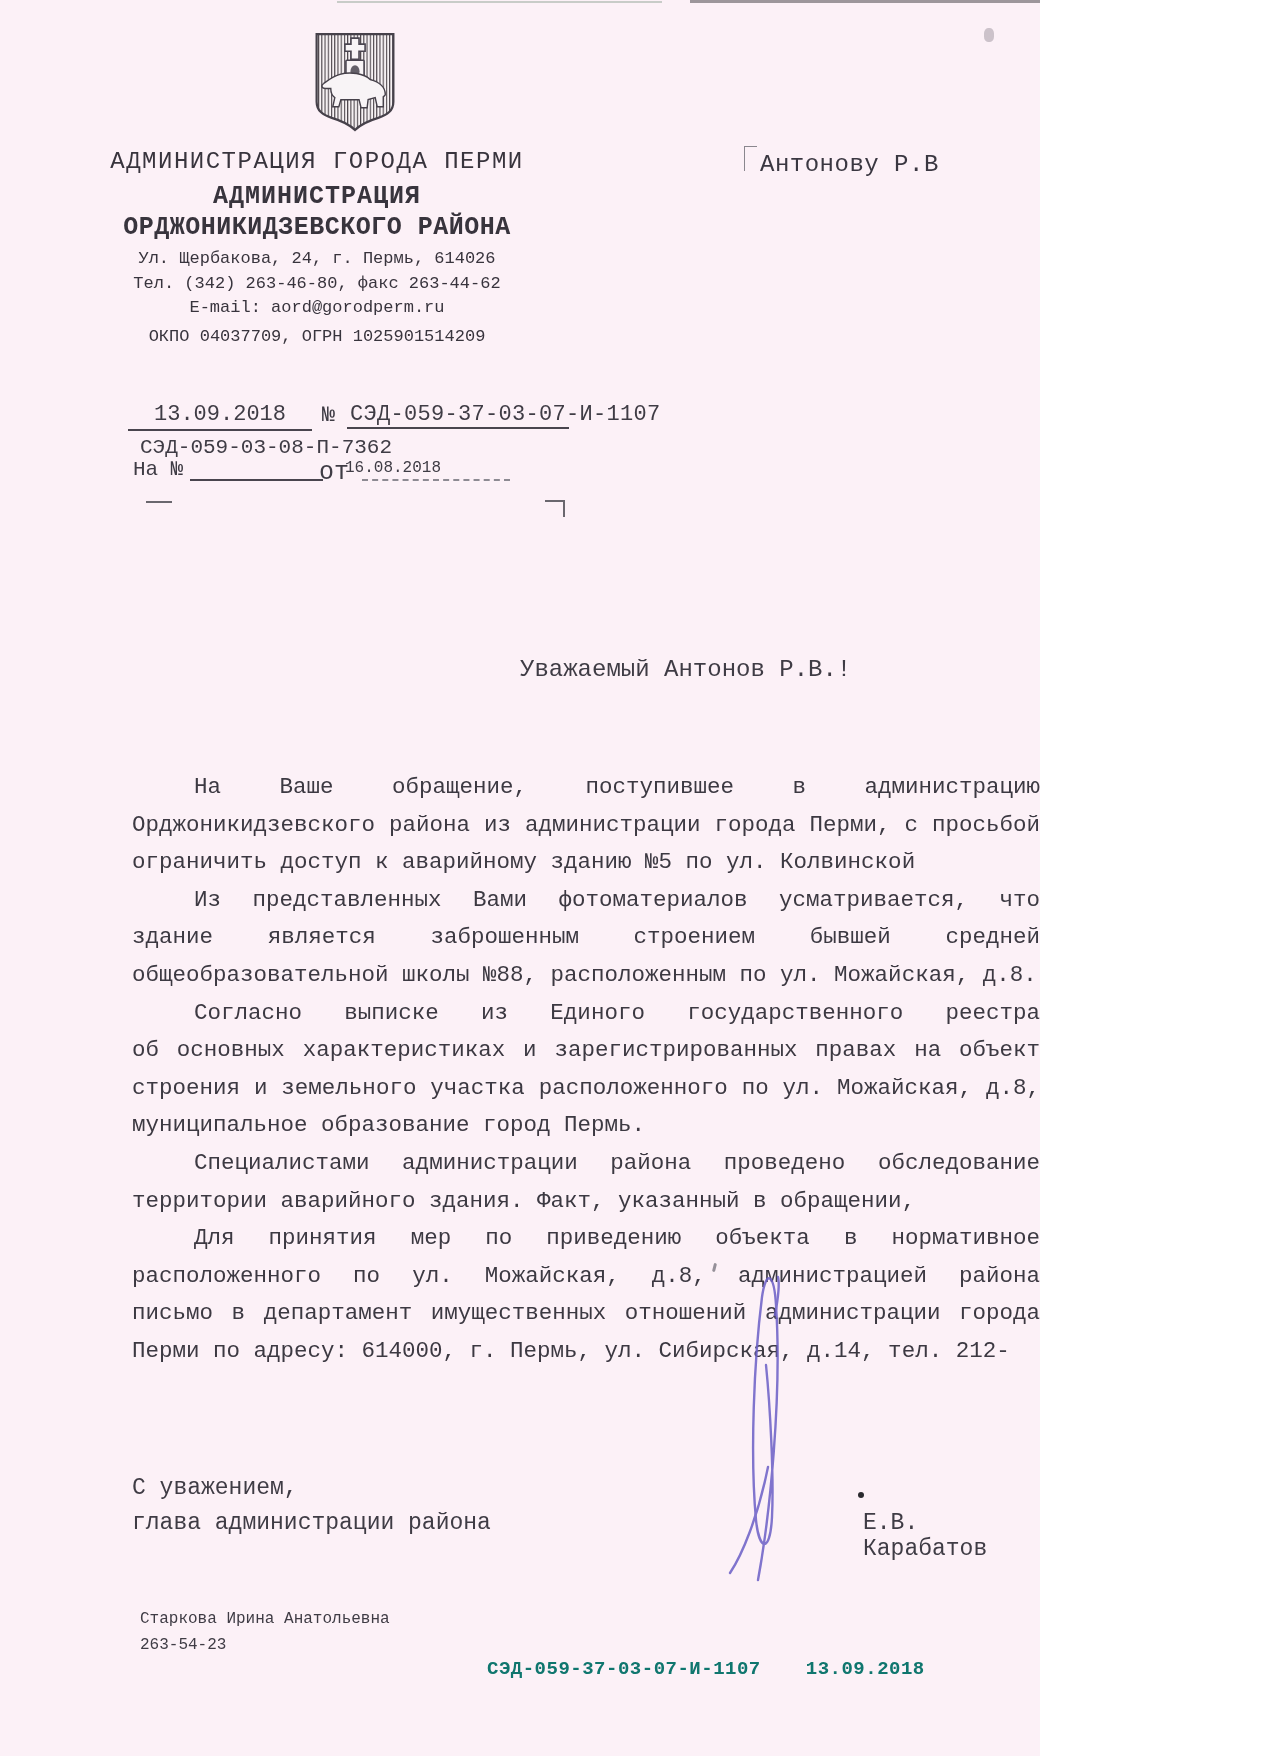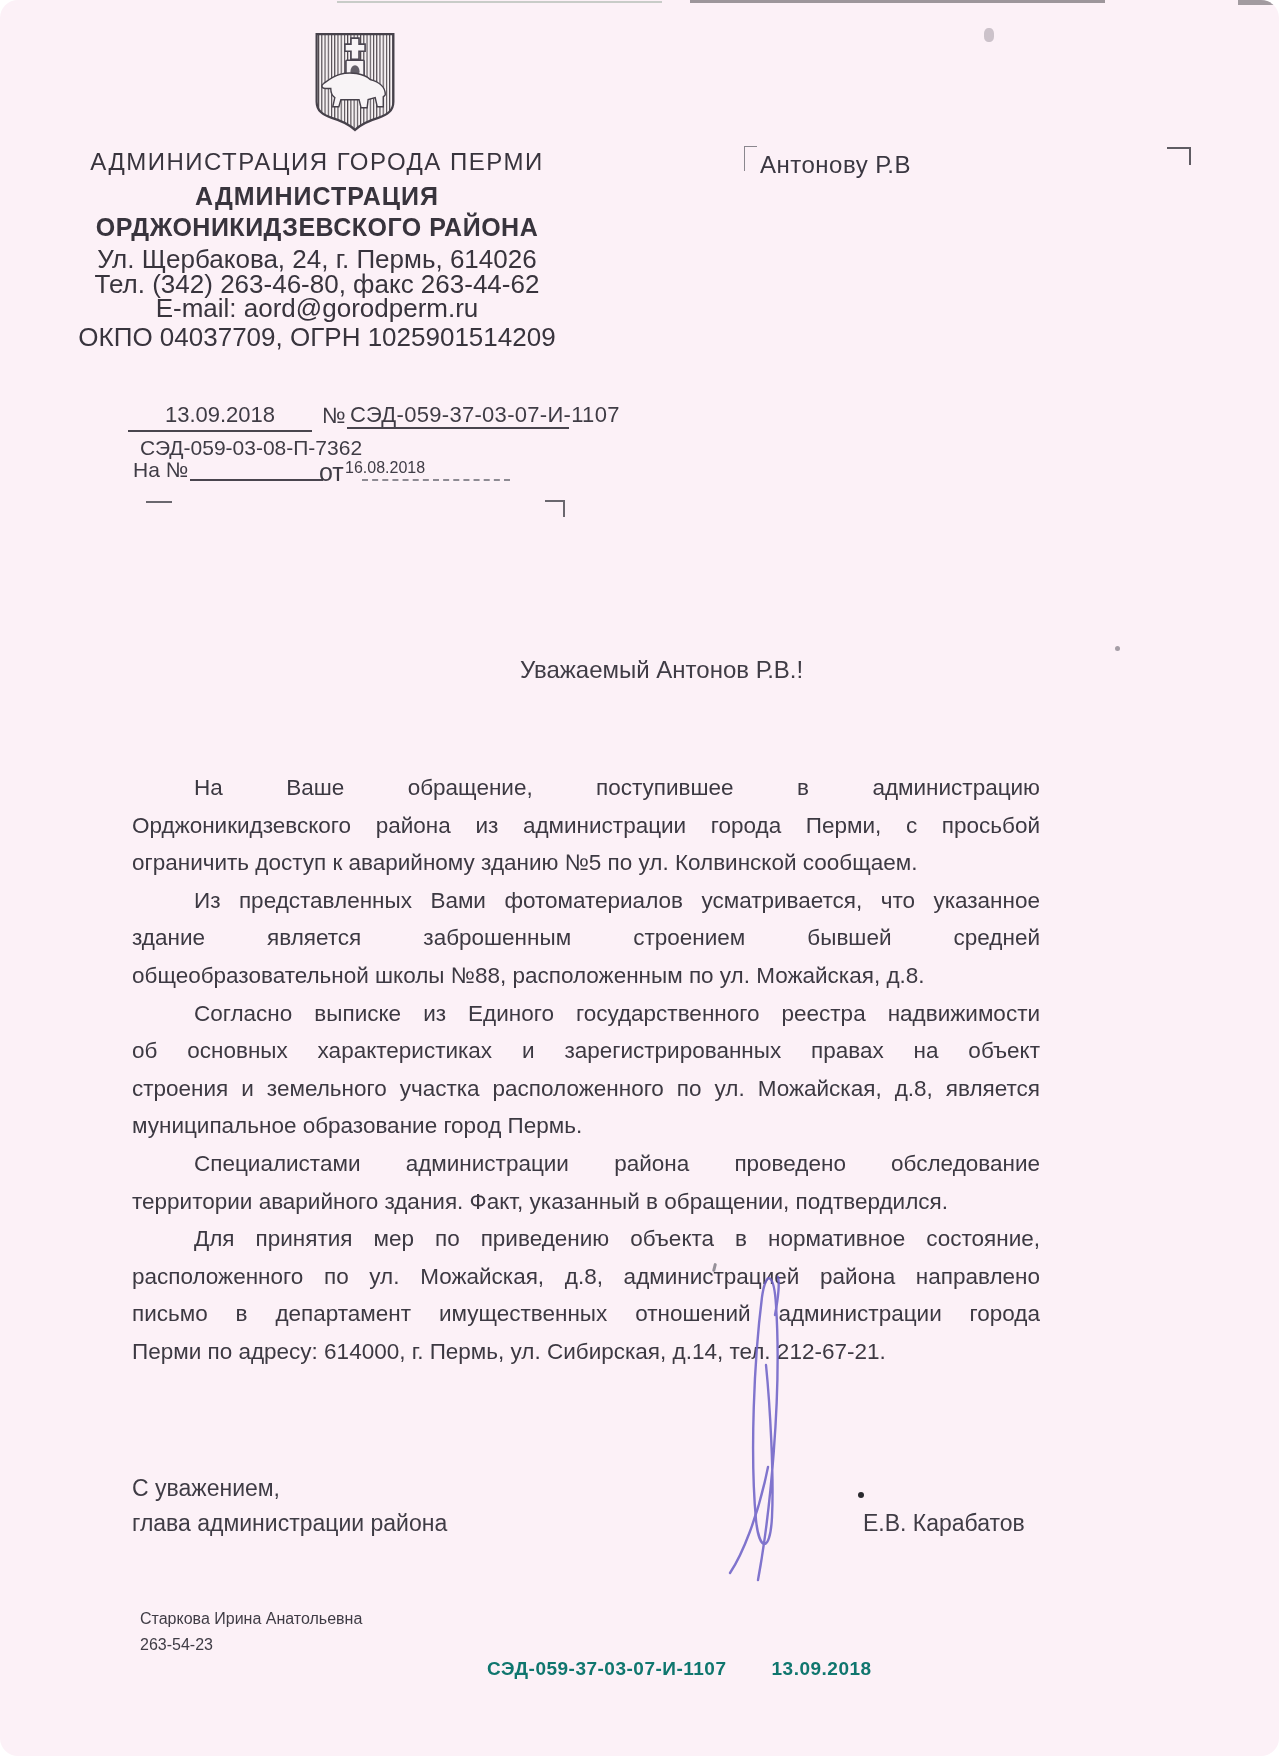--- a/index.html
+++ b/index.html
@@ -1,32 +1,32 @@
 <!DOCTYPE html>
 <html><head>
 <meta charset="utf-8">
 <style>
   html,body { margin:0; padding:0; }
   .page {
-    position:relative; width:1279px; height:1756px;
+    position:relative; width:1040px; height:1756px;
     background:#fcf1f7;
-    font-family:Liberation Sans, sans-serif;
-    color:#3f3c45; overflow:hidden;border-radius:18px;
+    font-family:Liberation Mono, monospace;
+    color:#3f3c45; overflow:hidden;
   }
   .abs { position:absolute; }
 
   
   .scan-edge { position:absolute; opacity:.55; }
 
   
   .org-col { position:absolute; left:55px; top:148px; width:524px; text-align:center; color:#38343d; }
   .org-parent { font-size:24px; letter-spacing:1.5px; line-height:28px; }
   .org-bold1 { font-size:25px; font-weight:bold; letter-spacing:1px; line-height:29px; margin-top:6px; }
   .org-bold2 { font-size:25px; font-weight:bold; letter-spacing:0.5px; line-height:29px; margin-top:2px; }
-  .addr-block { margin-top:5px; font-size:26px; }
+  .addr-block { margin-top:5px; font-size:17px; }
   .addr-line { line-height:24.5px; }
   .addr-line:last-child { margin-top:4px; }
 
   
   .corner-tl { border-left:1.5px solid #8a878e; border-top:1.5px solid #8a878e; }
   .corner-tr { border-right:2px solid #5f5c63; border-top:2px solid #5f5c63; }
 
   .addressee { font-size:24px; color:#3a3741; letter-spacing:0.5px; }
 
   

